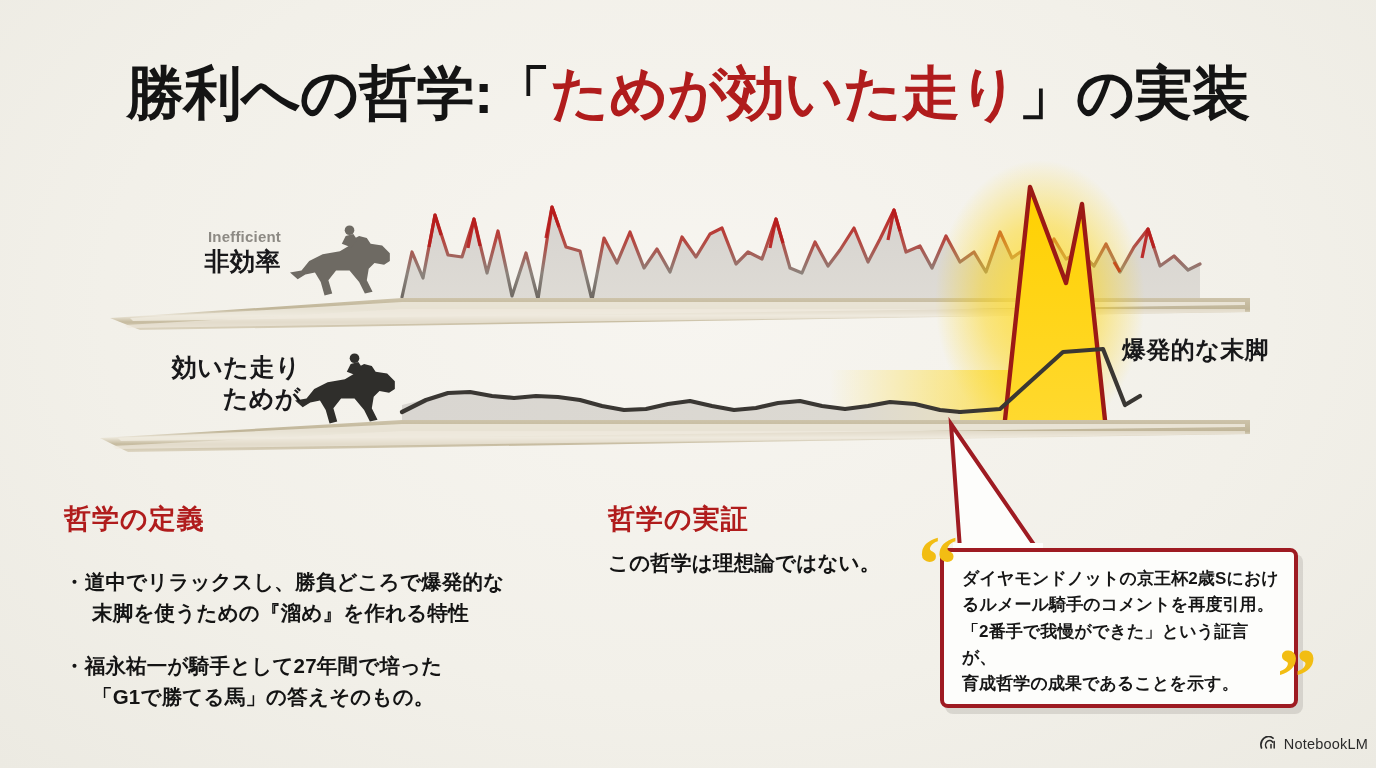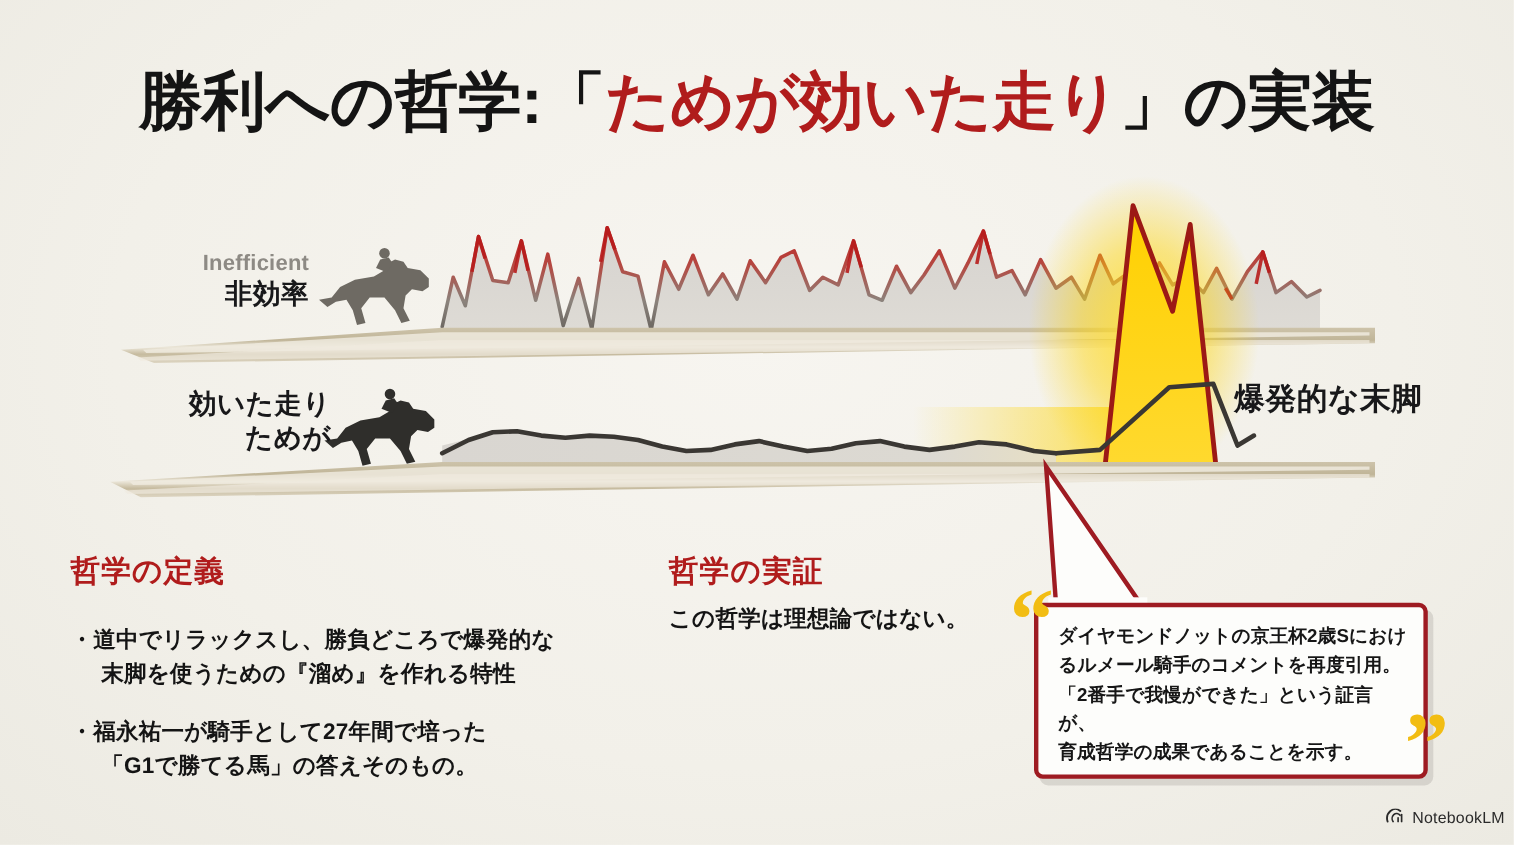--- a/index.html
+++ b/index.html
@@ -24,32 +24,32 @@
     letter-spacing:-0.5px;
     color:#141414;
     white-space:nowrap;
   }
   .title .accent{color:#b01c1c;}
   
   .band{position:absolute;left:0;top:0;width:1376px;height:768px;pointer-events:none;}
   
   .row-label{position:absolute;text-align:right;}
   .lbl-en{
-    font-size:20px;font-weight:bold;color:#8d8a84;letter-spacing:0.2px;
+    font-size:15px;font-weight:bold;color:#8d8a84;letter-spacing:0.2px;
     margin-bottom:1px;
   }
   .lbl-jp{
     font-size:25px;font-weight:bold;color:#18181a;letter-spacing:0.5px;line-height:1.22;
   }
   #label-inefficient{right:1095px;top:228px;width:200px;}
   #label-tame{right:1075px;top:352px;width:220px;}
   
   #burst-label{
-    position:absolute;left:1122px;top:344px;
-    font-size:28px;font-weight:bold;color:#18181a;letter-spacing:0.4px;
+    position:absolute;left:1122px;top:334px;
+    font-size:24px;font-weight:bold;color:#18181a;letter-spacing:0.4px;
     white-space:nowrap;
   }
   
   .col-head{
     position:absolute;
     font-size:27px;font-weight:bold;color:#b01c1c;letter-spacing:1px;margin-top:12px;
   }
   #head-def{left:64px;top:489px;}
   #head-proof{left:608px;top:489px;}
   .bullets{position:absolute;left:64px;top:538px;width:530px;margin-top:28px;}

